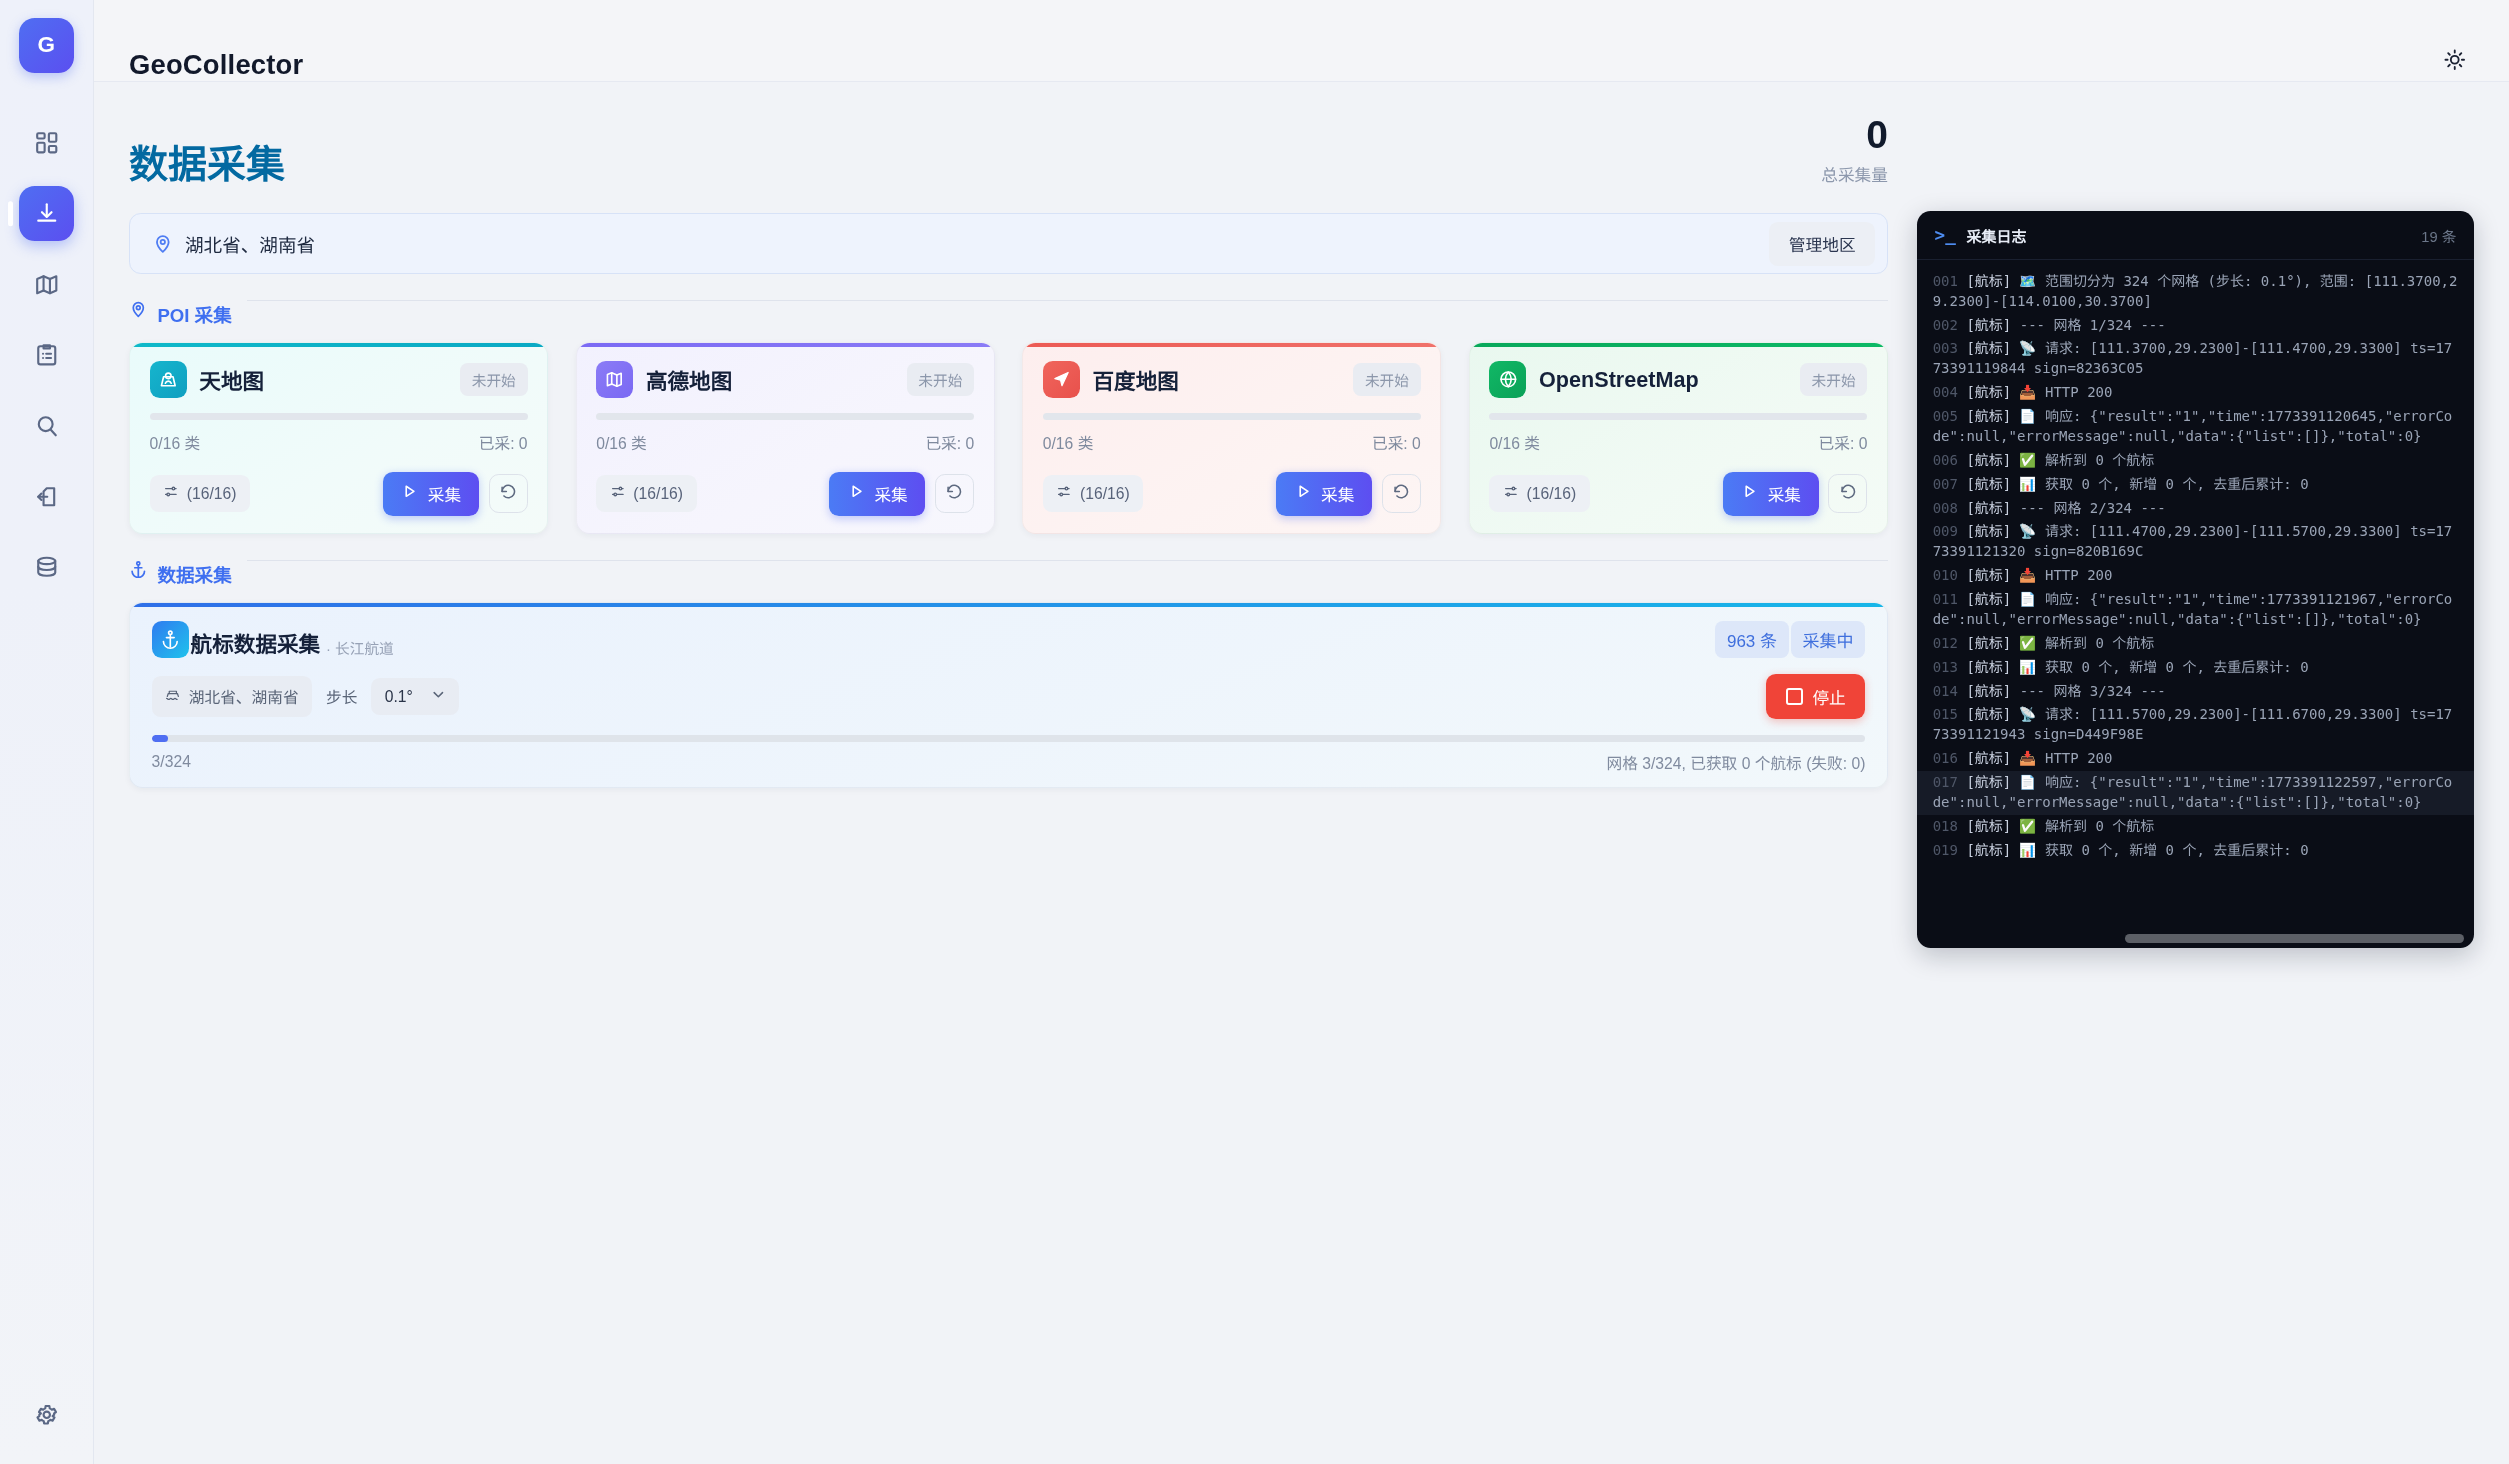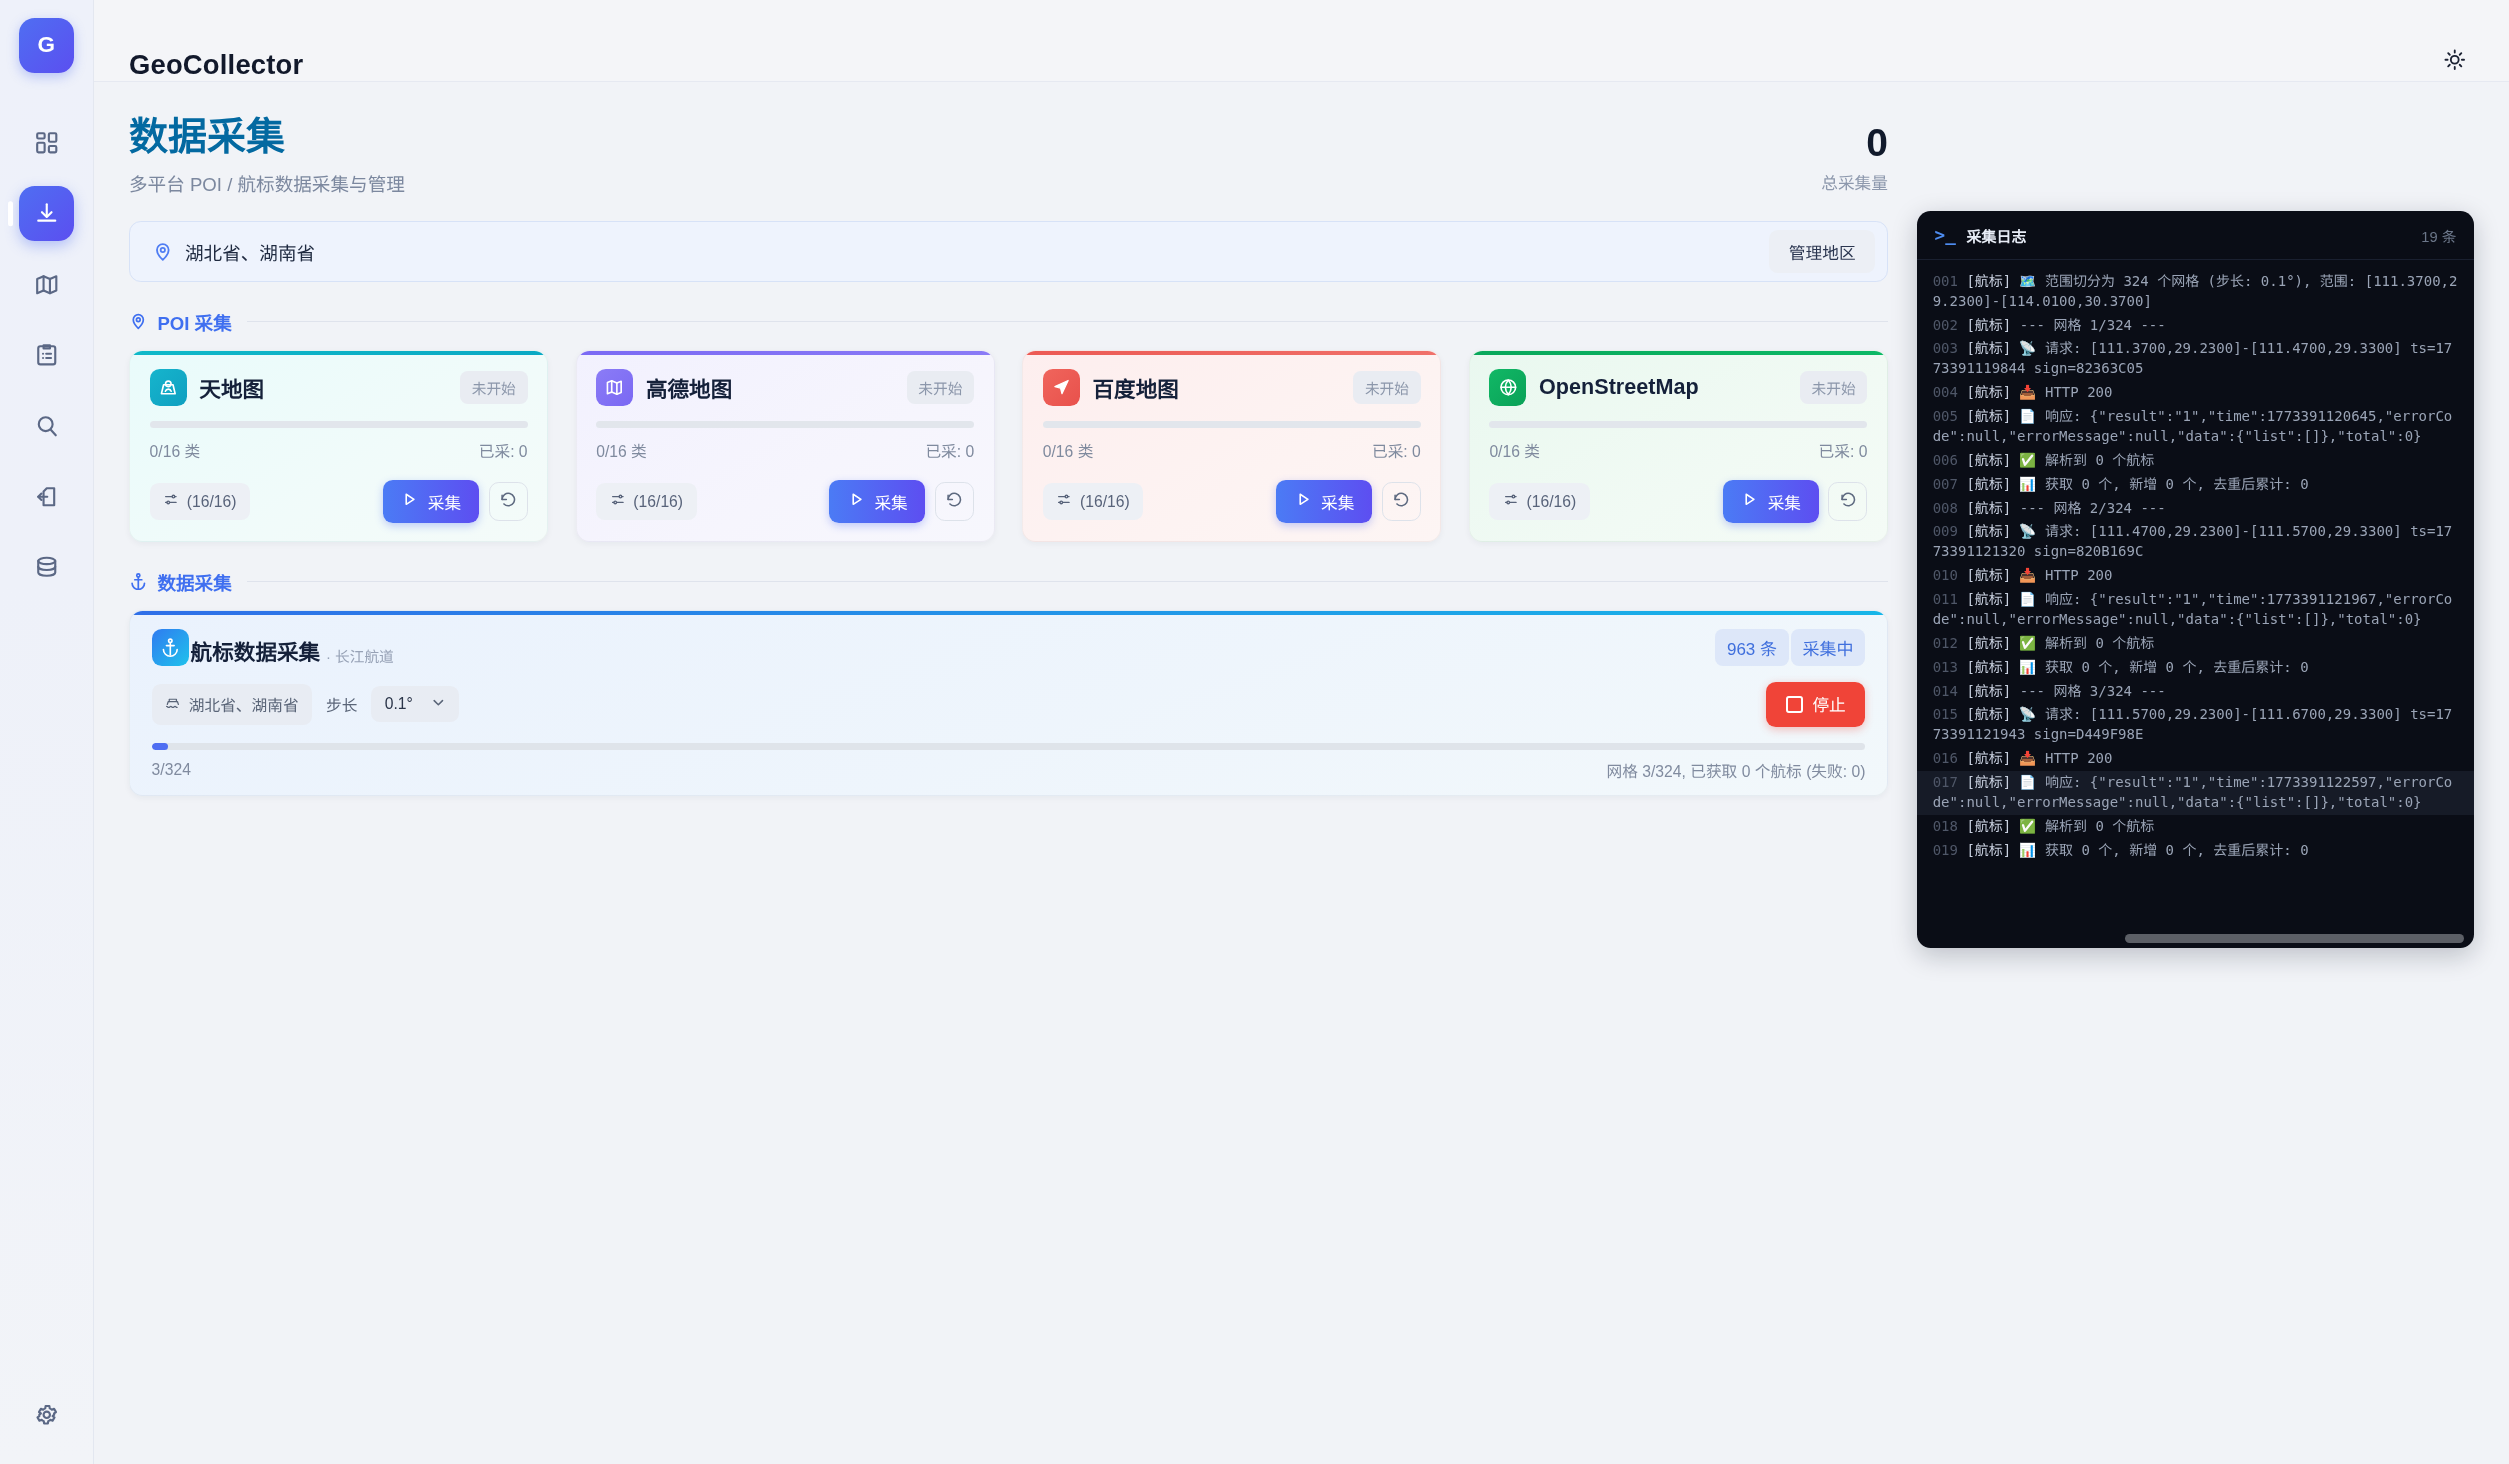--- a/index.html
+++ b/index.html
@@ -81,21 +81,21 @@
   .region-bar .pin { color: #4f7df3; display: flex; }
   .region-bar .pin svg { width: 21.6px; height: 21.6px; }
   .region-text { font-size: 18.6px; color: #1f2a40; }
   .region-spacer { flex: 1; }
   .btn-ghost {
     background: #eceff5; border: none; border-radius: 8.8px;
     padding: 9.8px 19.6px; font-size: 16.7px; color: #2b3650; cursor: pointer;
     font-family: inherit;
   }
 
-  .section-head { margin-top: 25.5px; display: flex; align-items: center; gap: 9.8px; }
+  .section-head { margin-top: 25.5px; display: flex; align-items: flex-start; gap: 9.8px; }
   .section-head .sicon { display: flex; color: #3f6ff0; }
   .section-head .sicon svg { width: 18.6px; height: 18.6px; }
   .section-title { font-size: 18.6px; font-weight: 700; color: #3f6ff0; white-space: nowrap; }
   .section-rule { flex: 1; height: 1px; background: #dfe3ec; margin-left: 5.9px; }
 
   .cards { margin-top: 15.7px; display: grid; grid-template-columns: repeat(4, 1fr); gap: 27.4px; }
   .card {
     border-radius: 13.7px; padding: 17.6px 19.6px 17.6px 19.6px;
     position: relative; overflow: hidden; border: 1px solid rgba(0,0,0,.04);
     box-shadow: 0 2px 5.9px rgba(20,30,60,.05);
@@ -344,21 +344,20 @@
       </button>
     </header>
 
     <div class="content">
 
       <div class="left-col">
 
         <div class="page-head">
           <div class="titles">
             <div class="page-title">数据采集</div>
-            <div class="page-sub">多平台 POI / 航标数据采集与管理</div>
           </div>
           <div class="total">
             <div class="total-num">0</div>
             <div class="total-label">总采集量</div>
           </div>
         </div>
 
         <div class="region-bar">
           <span class="pin">
             <svg viewBox="0 0 24 24" fill="none" stroke="currentColor" stroke-width="2" stroke-linecap="round" stroke-linejoin="round">

